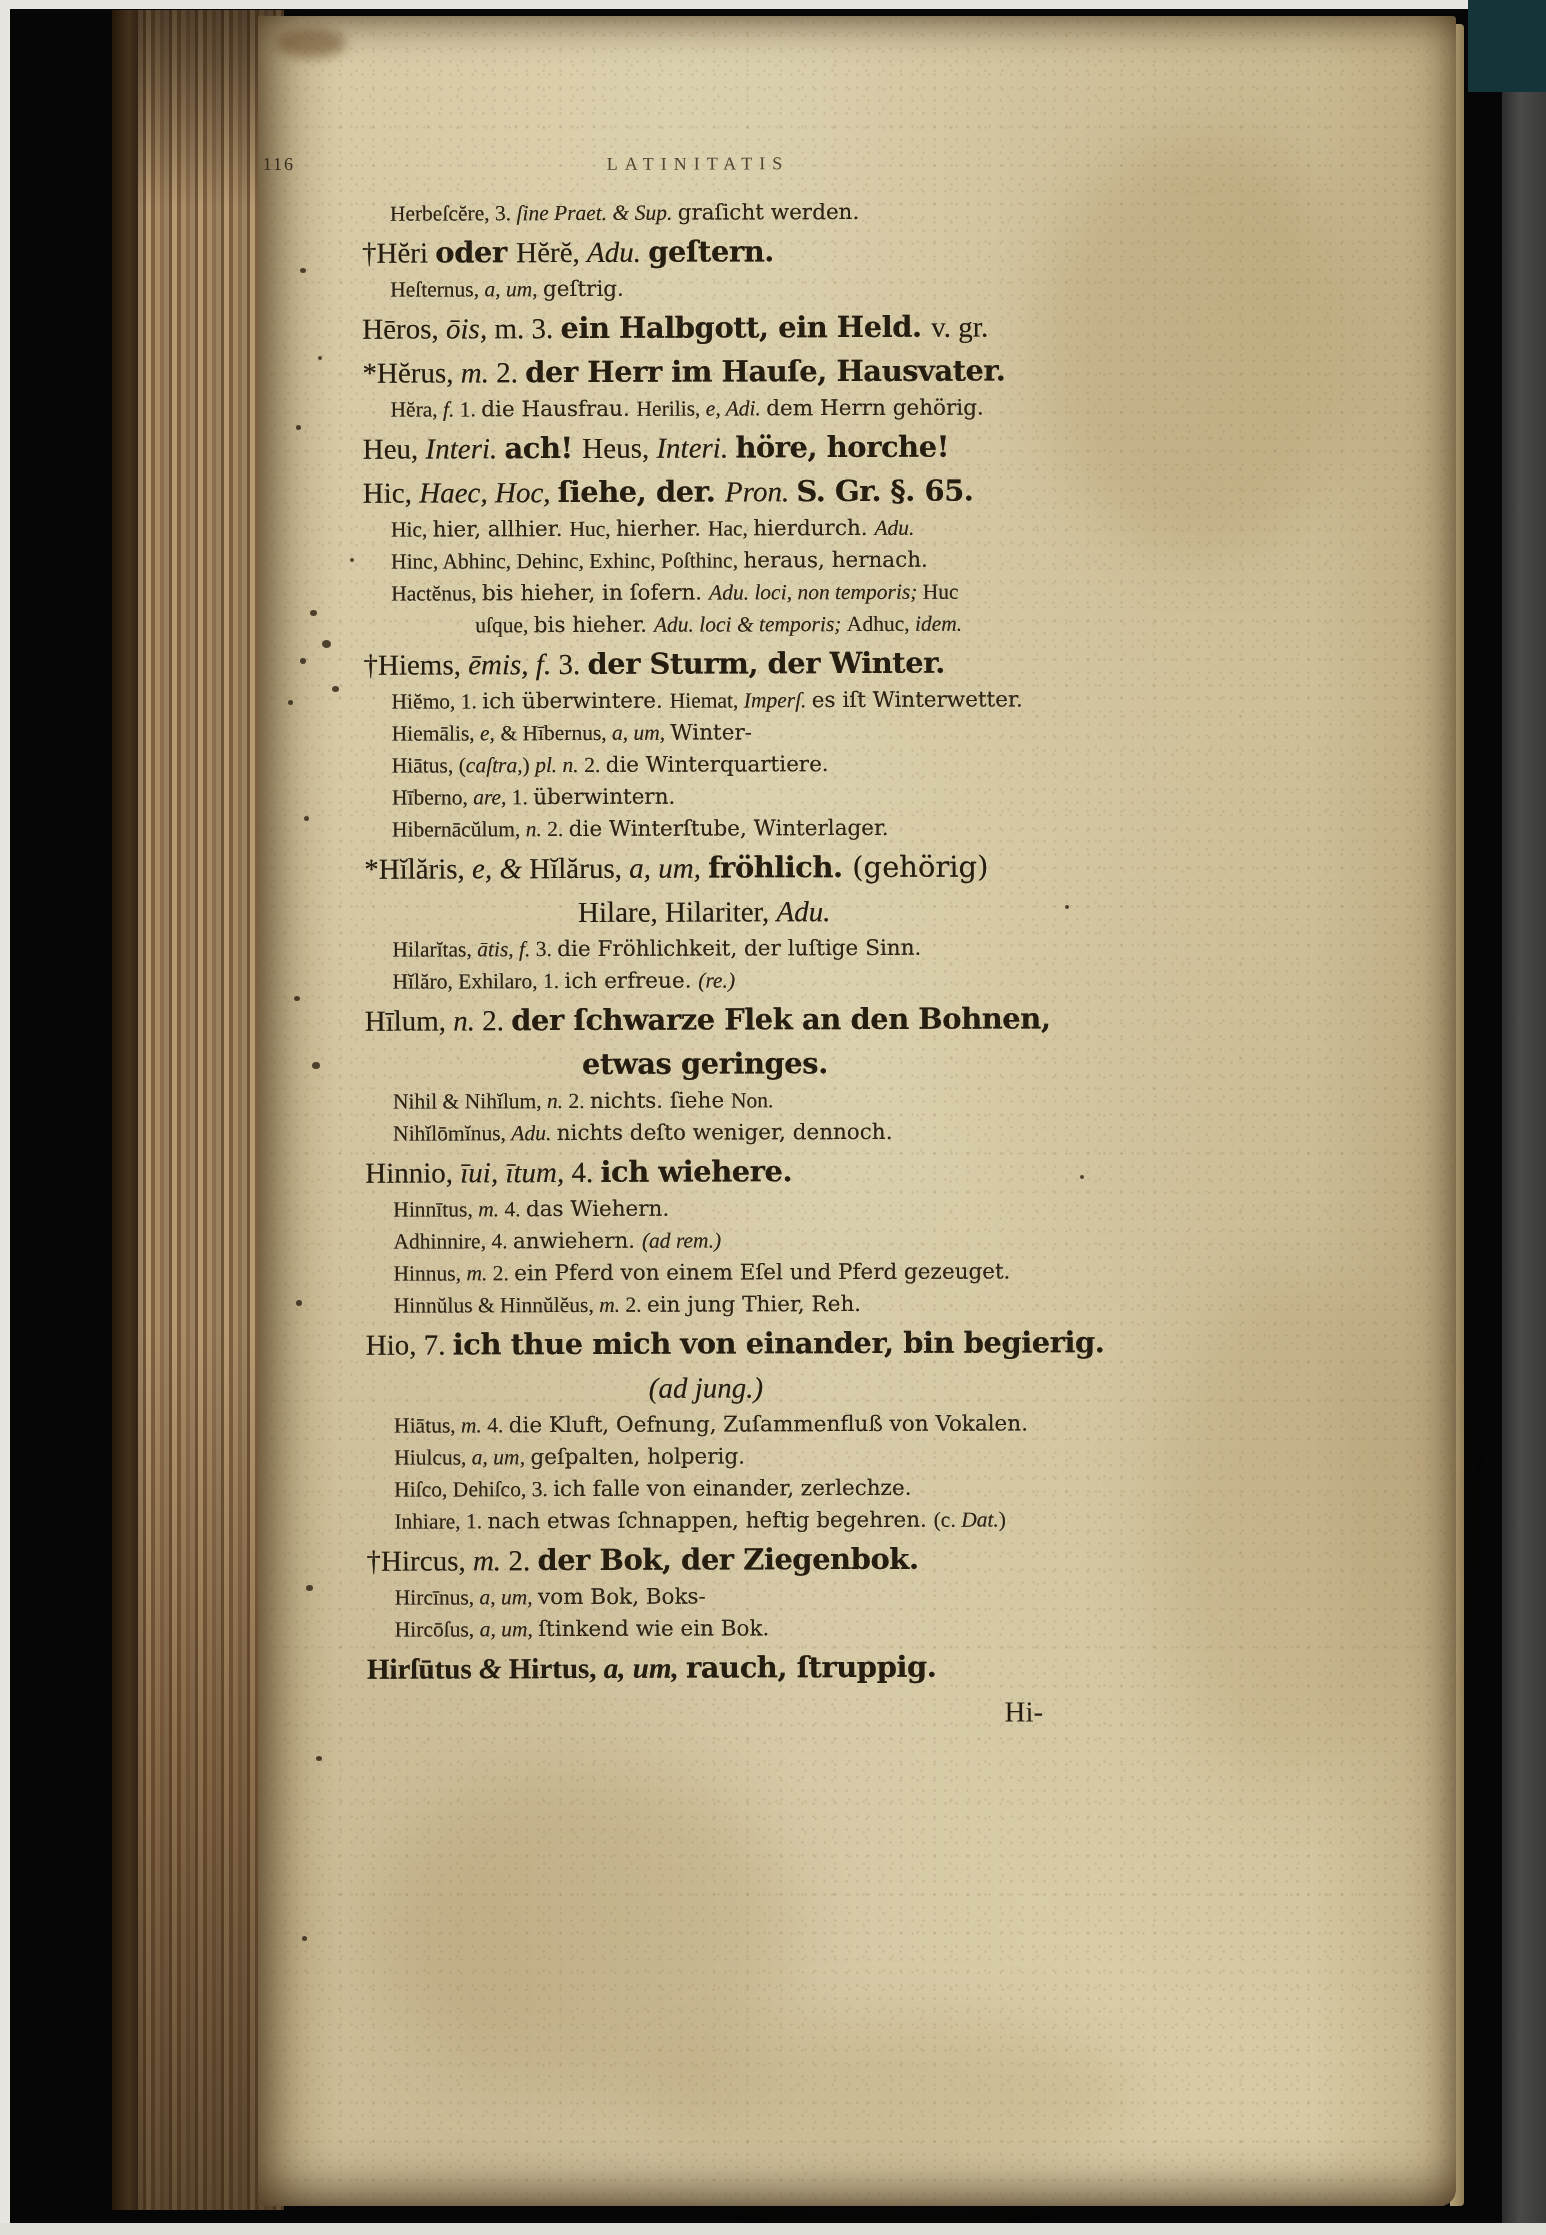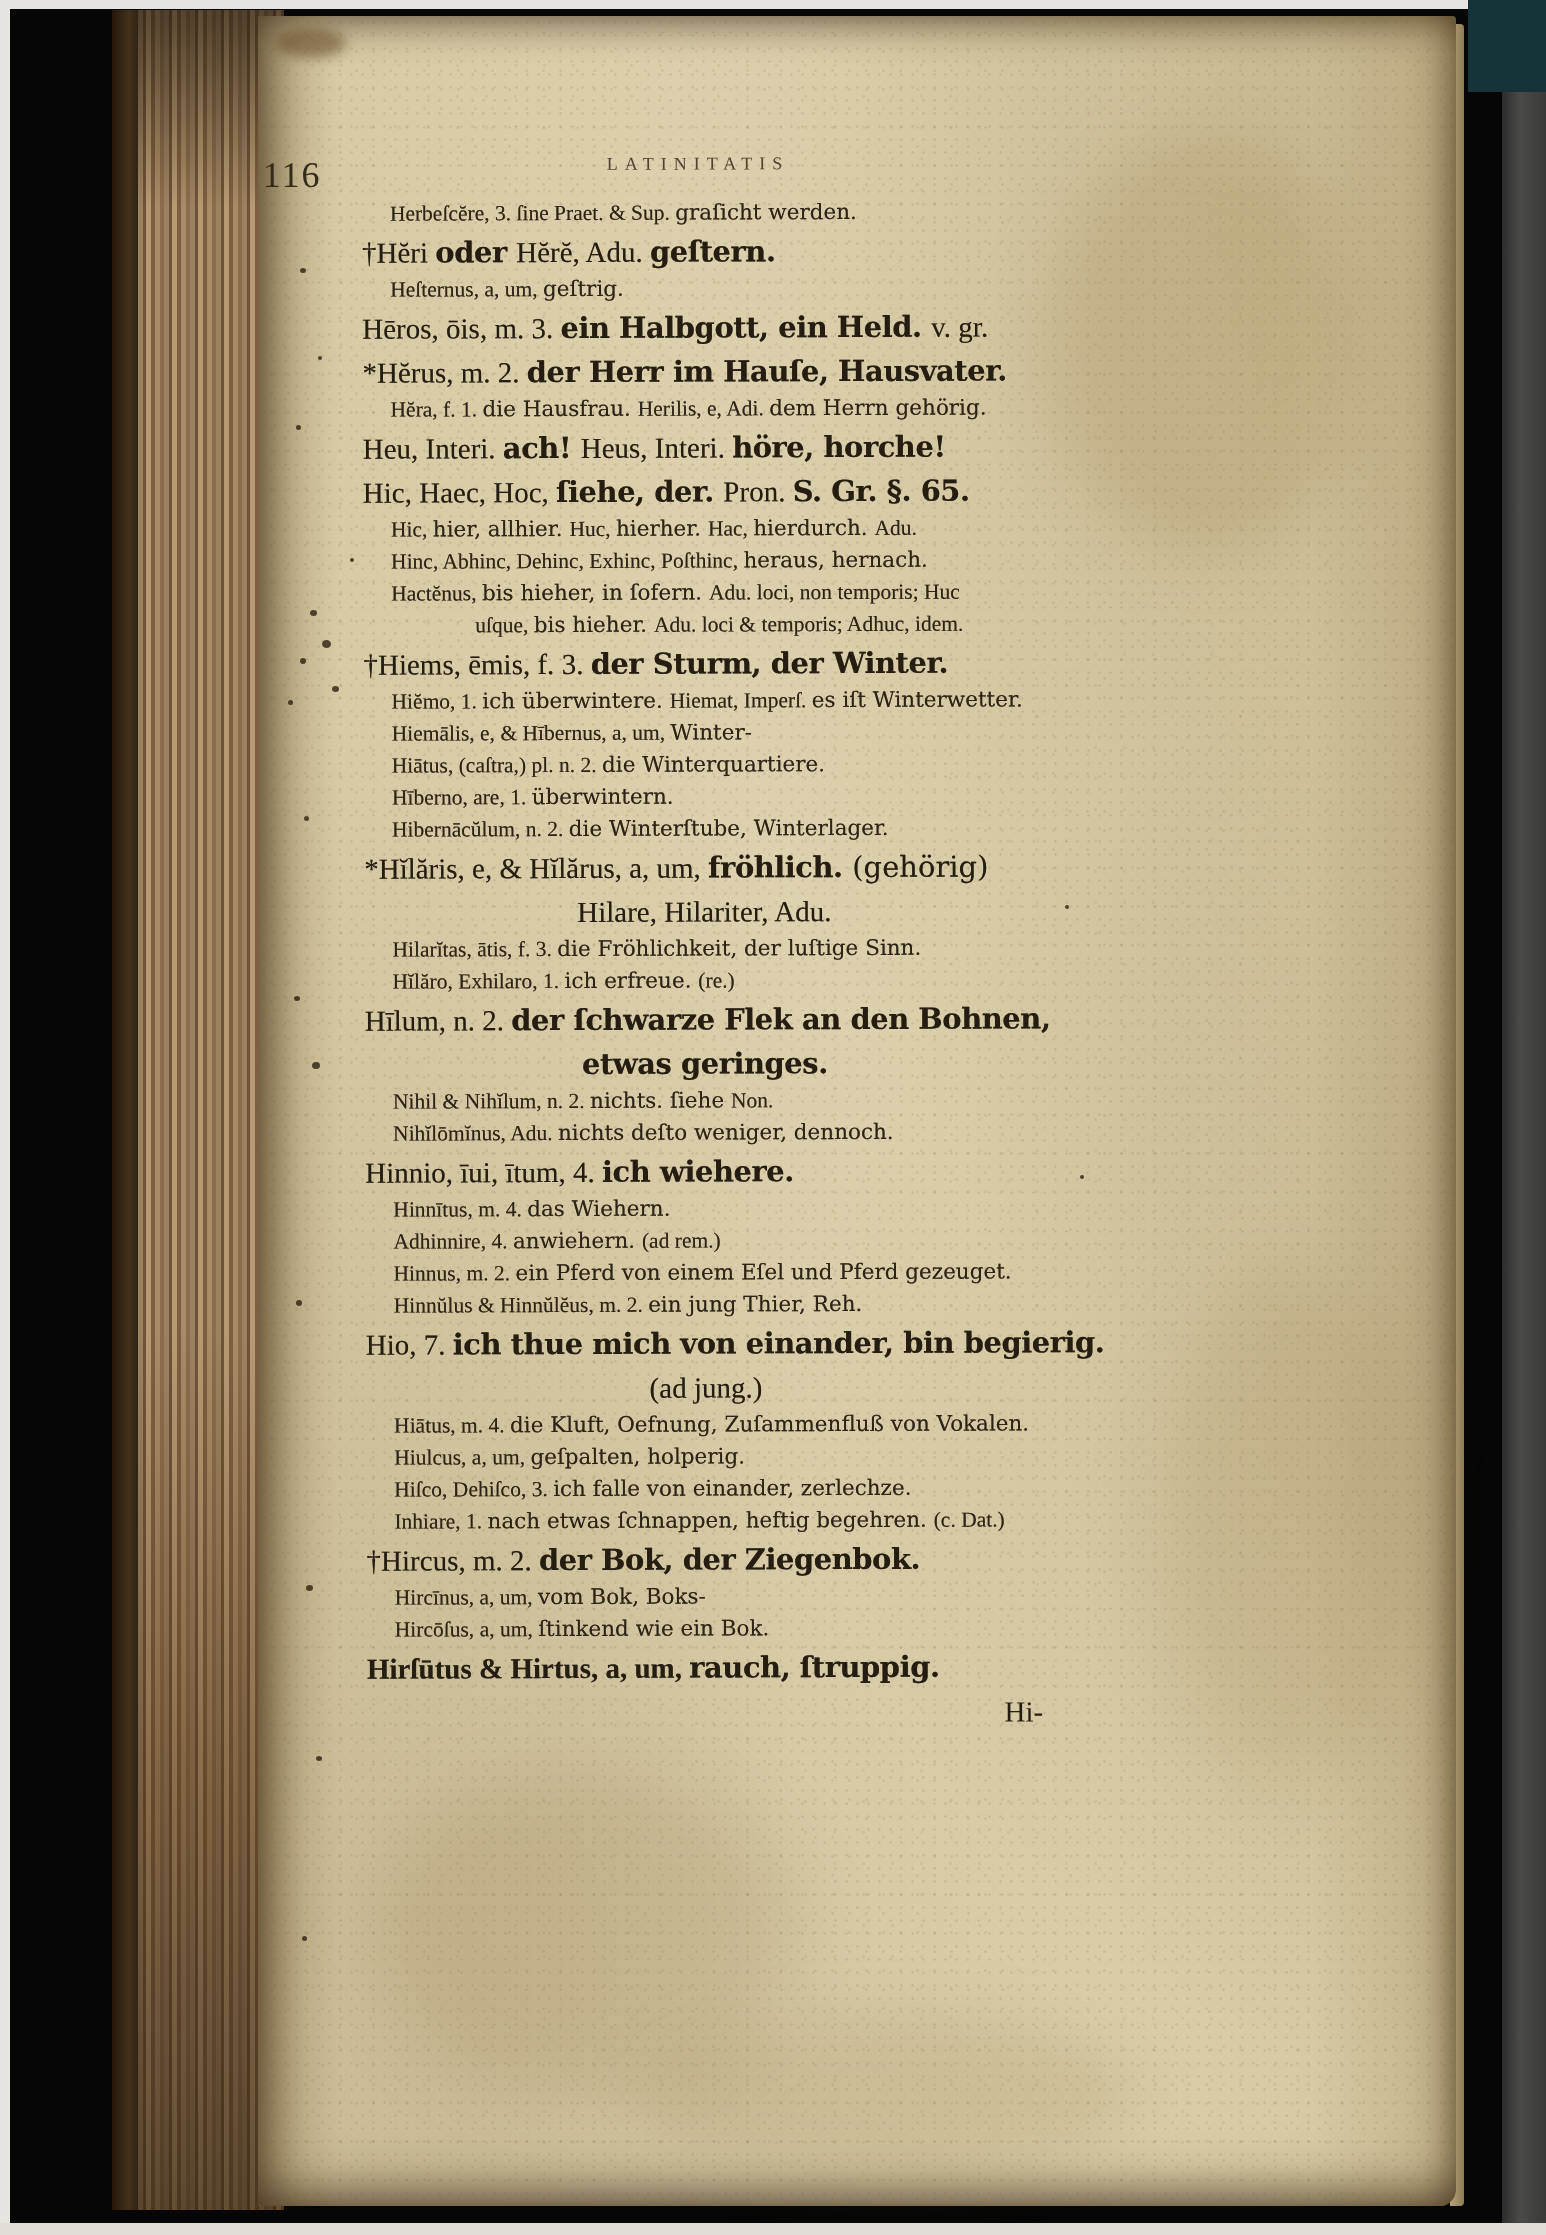--- a/index.html
+++ b/index.html
@@ -61,33 +61,33 @@
     background-size: 11px 13px, 17px 19px, 29px 31px;
     background-position: 0 0, 5px 7px, 11px 3px;
   }
   .stain { position:absolute; border-radius:50%; pointer-events:none; }
   .speck { position:absolute; border-radius:50%; background:rgba(40,28,14,0.78); filter:blur(0.6px); pointer-events:none; }
 
   
   .content { position:absolute; inset:0; transform:rotate(-0.2deg); color:#2d2416; }
 
   .page-header { position:absolute; top:134px; left:0; width:100%; height:42px; }
-  .page-number { position:absolute; left:8px; top:2px; font-size:36px; color:#352b1b; letter-spacing:2px; }
+  .page-number { position:absolute; left:8px; top:2px; font-size:18px; color:#352b1b; letter-spacing:2px; }
   .running-title { position:absolute; left:352px; top:3px; font-size:18px; letter-spacing:7px; color:#4f4433; }
 
   .text-block { position:absolute; top:180px; left:107px; width:680px; }
   .line { white-space:nowrap; text-shadow:0 0 0.6px rgba(44,35,21,0.55); }
   .main   { font-size:29px; line-height:42px; margin-top:2px; color:#251d10; }
   .center { font-size:29px; line-height:42px; margin-top:2px; color:#251d10; text-align:center; }
   .sub    { font-size:21.5px; line-height:32px; padding-left:28px; }
   .sub.deep { padding-left:112px; }
   .bold-line span { font-weight:bold;text-align:right; }
 
   .seg-r { font-family:"Liberation Serif", serif; }
-  .seg-i { font-family:"Liberation Serif", serif; }
+  .seg-i { font-family:"Liberation Serif", serif; font-style:italic; }
   .seg-f { font-family:"DejaVu Serif", serif; }
   .main .seg-f, .center .seg-f { font-weight:600; letter-spacing:-0.5px; }
   .seg-g { font-family:"DejaVu Serif", serif; }
 
   .catchword-row { text-align:right; font-size:29px; margin-top:8px; padding-right:4px;
                    font-family:"Liberation Serif", serif; color:#251d10; }
 </style>
 </head>
 <body>
 

